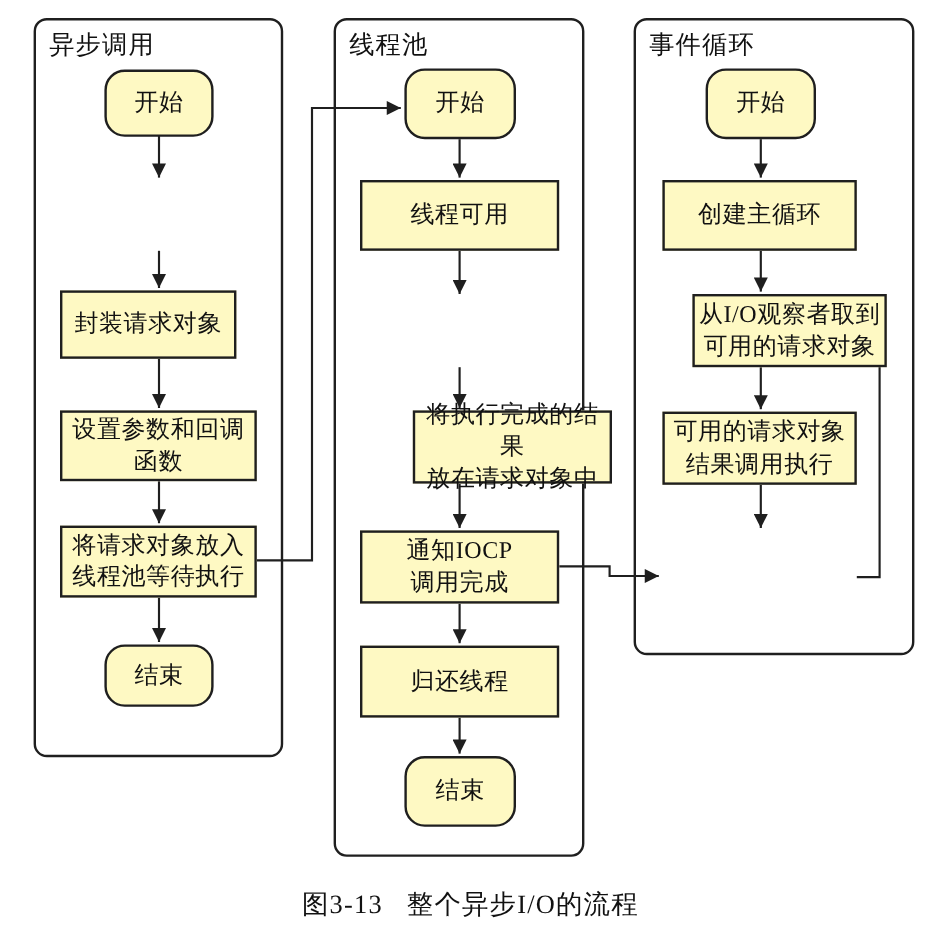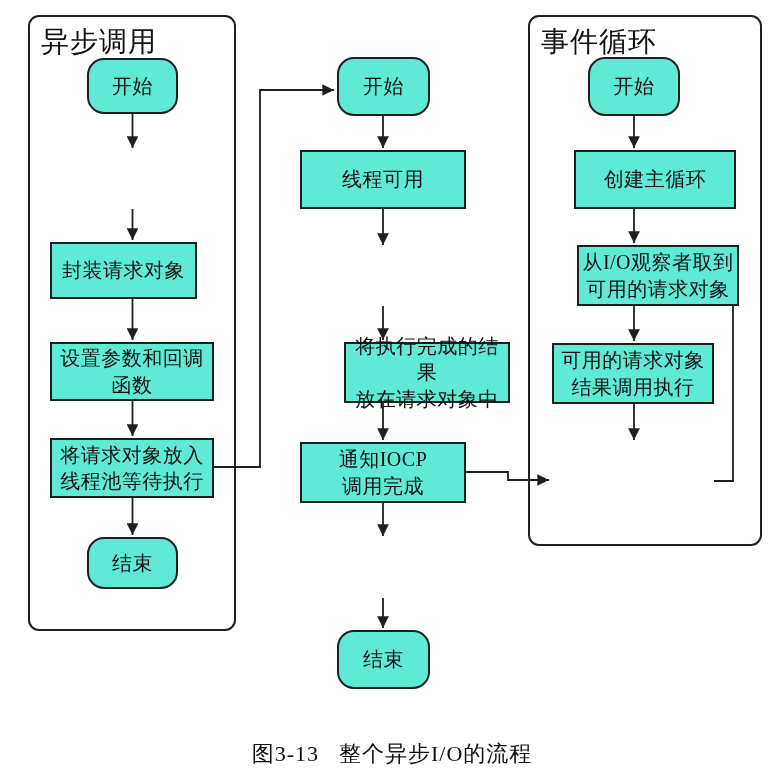--- a/index.html
+++ b/index.html
@@ -16,36 +16,36 @@
     position: absolute;
     border: 2px solid #1f1f1f;
     border-radius: 11px;
     box-sizing: border-box;
     background: transparent;
   }
   .panel-title {
     position: absolute;
     top: 6px;
     left: 11px;
-    font-size: 28px;
+    font-size: 21px;
     letter-spacing: 1px;
     white-space: nowrap;
   }
   #panel-1 { left: 28px;  top: 15px; width: 208px; height: 616px; }
   #panel-2 { left: 278px; top: 15px; width: 209px; height: 699px; }
   #panel-3 { left: 528px; top: 15px; width: 234px; height: 531px; }
 
   .wires { position: absolute; left: 0; top: 0; z-index: 2; pointer-events: none; }
 
   .node {
     position: absolute;
     z-index: 3;
     box-sizing: border-box;
     border: 2px solid #1f1f1f;
-    background: #5eead4;
+    background: #fef9c3;
     display: flex;
     align-items: center;
     justify-content: center;
     text-align: center;
     font-size: 20px;
     line-height: 1.32;
     white-space: pre-line;
     letter-spacing: 0.5px;
   }
   .node.terminal { border-radius: 17px; }
@@ -60,21 +60,21 @@
   
   #n-2-0 { left: 337px; top: 57px;  width: 93px;  height: 59px; }
   #n-2-1 { left: 300px; top: 150px; width: 166px; height: 59px; }
   #n-2-2 { left: 300px; top: 247px; width: 166px; height: 59px; }
   #n-2-3 { left: 300px; top: 342px; width: 166px; height: 61px; margin-left: 44px; }
   #n-2-4 { left: 300px; top: 442px; width: 166px; height: 61px; }
   #n-2-5 { left: 300px; top: 538px; width: 166px; height: 60px; }
   #n-2-6 { left: 337px; top: 630px; width: 93px;  height: 59px; }
   
   #n-3-0 { left: 588px; top: 57px;  width: 92px;  height: 59px; }
-  #n-3-1 { left: 552px; top: 150px; width: 162px; height: 59px; margin-left: 22px; }
+  #n-3-1 { left: 552px; top: 150px; width: 162px; height: 59px; }
   #n-3-2 { left: 552px; top: 245px; width: 162px; height: 61px; margin-left: 25px; }
   #n-3-3 { left: 552px; top: 343px; width: 162px; height: 61px; }
   #n-3-4 { left: 552px; top: 442px; width: 162px; height: 78px; }
 
   .caption {
     position: absolute;
     left: 0;
     right: 0;
     top: 739px;
     text-align: center;
@@ -84,20 +84,23 @@
   }
   .caption .fig-label { margin-right: 20px; }
 </style>
 </head>
 <body>
 
 <div class="stage">
 
   <section class="panel" id="panel-1">
     <div class="panel-title">异步调用</div>
+  </section>
+  <section class="panel" id="panel-2">
+    <div class="panel-title">线程池</div>
   </section>
   <section class="panel" id="panel-3">
     <div class="panel-title">事件循环</div>
   </section>
 
   <svg class="wires" width="784" height="777" viewBox="0 0 784 777">
     <defs>
       <marker id="ah" viewBox="0 0 10 10" refX="10" refY="5" markerWidth="7" markerHeight="6.5" orient="auto-start-reverse">
         <path d="M0,0 L10,5 L0,10 z" fill="#1f1f1f"></path>
       </marker>
@@ -137,20 +140,21 @@
   <div class="node" id="n-1-4">将请求对象放入
 线程池等待执行</div>
   <div class="node terminal" id="n-1-5">结束</div>
 
   <div class="node terminal" id="n-2-0">开始</div>
   <div class="node" id="n-2-1">线程可用</div>
   <div class="node" id="n-2-3">将执行完成的结果
 放在请求对象中</div>
   <div class="node" id="n-2-4">通知IOCP
 调用完成</div>
+  <div class="node" id="n-2-5">归还线程</div>
   <div class="node terminal" id="n-2-6">结束</div>
 
   <div class="node terminal" id="n-3-0">开始</div>
   <div class="node" id="n-3-1">创建主循环</div>
   <div class="node" id="n-3-2">从I/O观察者取到
 可用的请求对象</div>
   <div class="node" id="n-3-3">可用的请求对象
 结果调用执行</div>
 
   <div class="caption">

